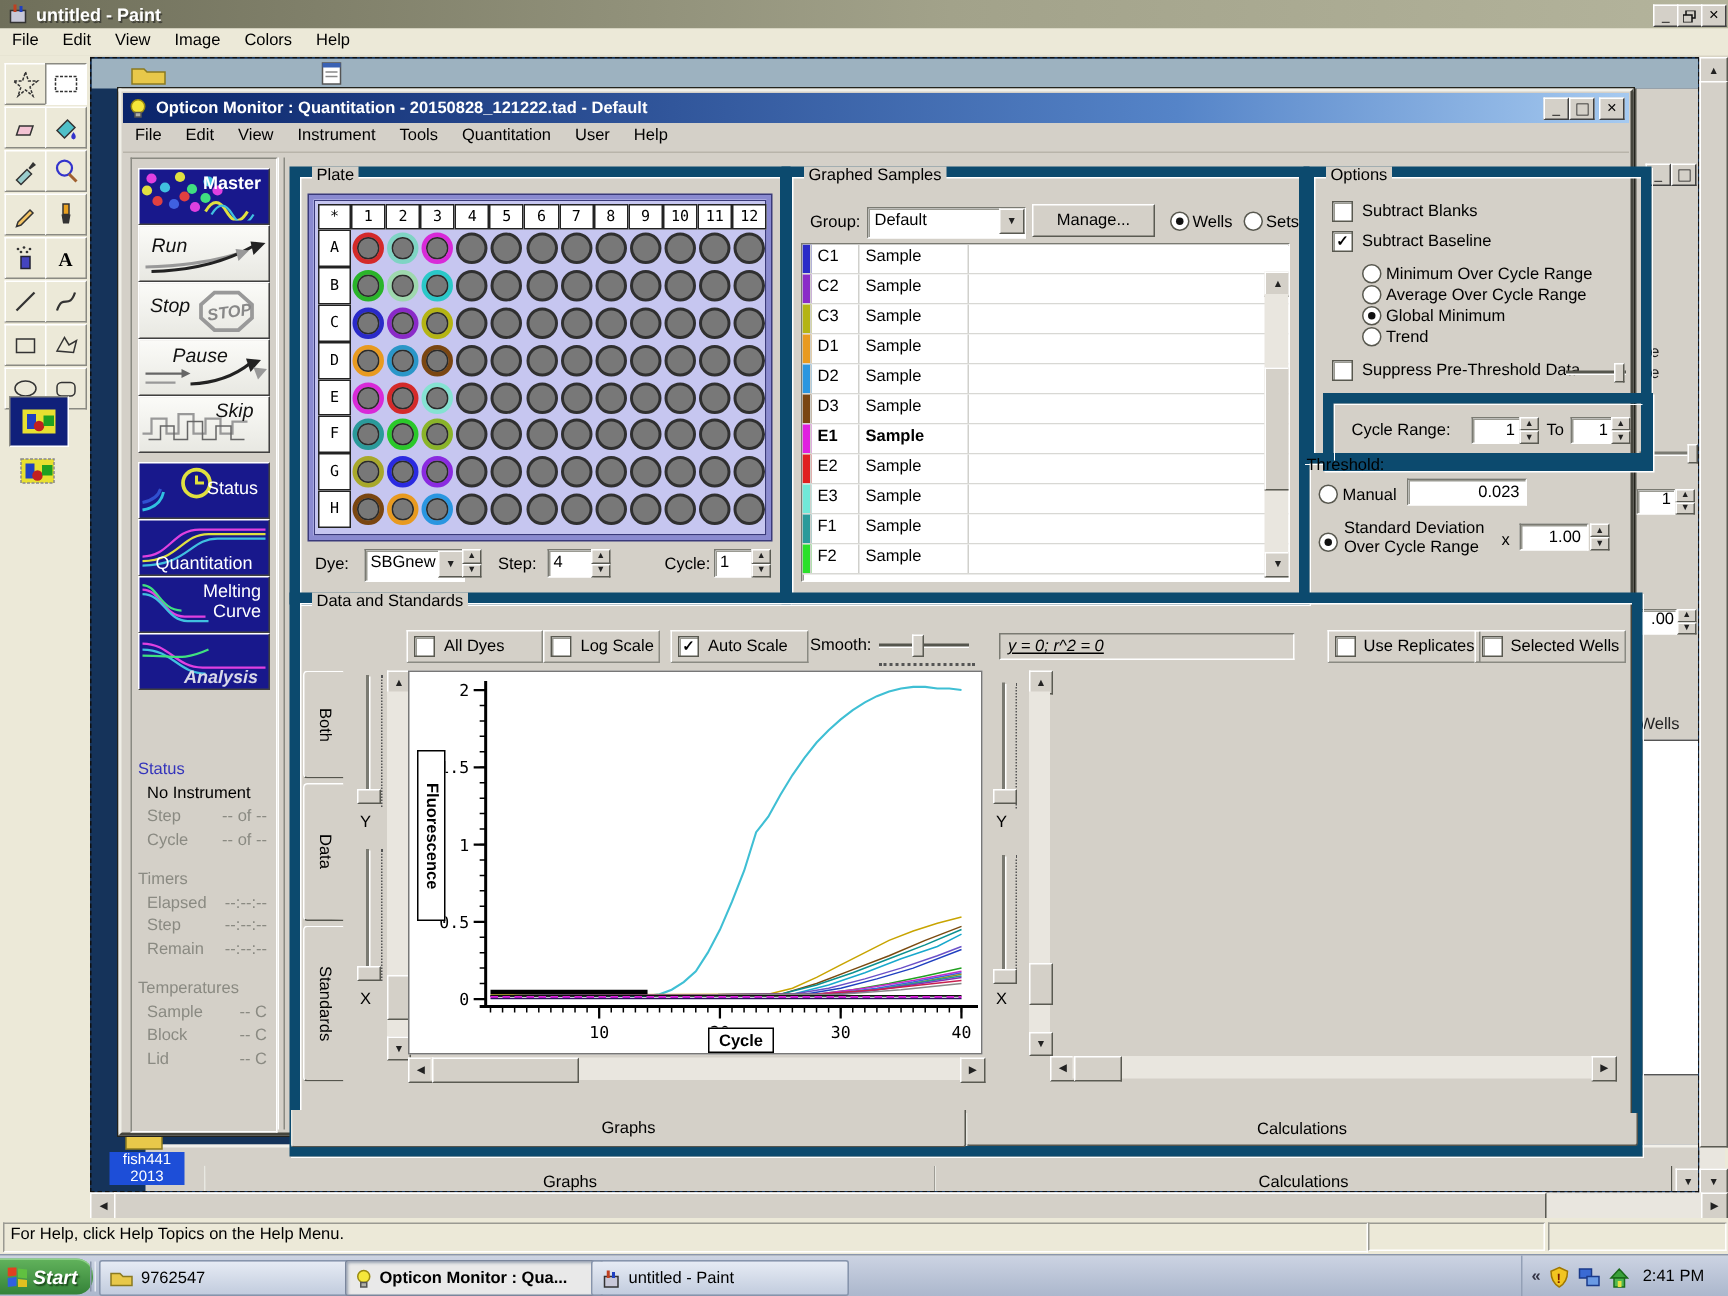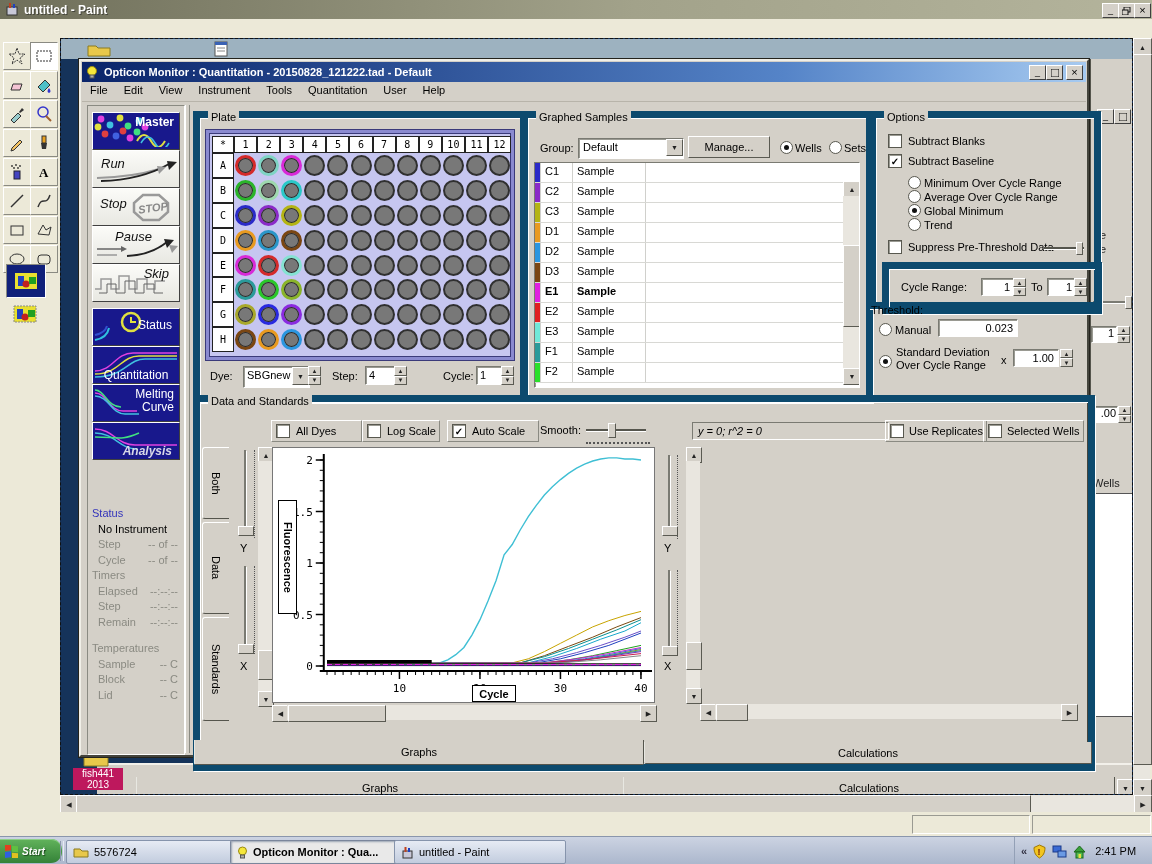--- a/index.html
+++ b/index.html
@@ -68,20 +68,21 @@
     <span class="abs titlebtn" style="left:1102px;top:3px;">_</span>
     <span class="abs titlebtn" style="left:1118px;top:3px;">
       <svg width="9" height="8">
           <rect x="2" y="0" width="6" height="5" fill="none" stroke="#111"></rect>
           <rect x="0" y="3" width="6" height="5" fill="#d4d0c8" stroke="#111"></rect>
         </svg>
     </span>
     <span class="abs titlebtn" style="left:1134px;top:3px;font-size:11px;">×</span>
   </div>
 
+  <div class="abs" id="paint-menubar" style="left:0;top:19px;width:1152px;height:18px;background:#ece9d8;border-bottom:1px solid #d8d4c4;"><span class="menu-item">File</span><span class="menu-item">Edit</span><span class="menu-item">View</span><span class="menu-item">Image</span><span class="menu-item">Colors</span><span class="menu-item">Help</span></div>
 
   <div class="abs" style="left:0;top:37px;width:60px;height:775px;background:#ece9d8;">
     <div class="abs" id="tool-grid" style="left:3px;top:5px;width:55px;display:grid;grid-template-columns:26px 26px;gap:1px;">
         <div class="toolcell">
           <svg width="20" height="20">
             <path d="M10,2 12,8 18,8 13,12 15,18 10,14 5,18 7,12 2,8 8,8 Z" fill="none" stroke="#333" stroke-dasharray="2,1"></path>
           </svg>
         </div>
         <div class="toolcell sel">
           <svg width="20" height="20">
@@ -232,21 +233,21 @@
     <div class="abs" style="left:36px;top:724px;width:1037px;height:33px;background:#d4d0c8;border-top:2px solid #f2f0ea;">
       <div class="abs btab" style="left:39px;top:12px;width:486px;height:21px;">Graphs</div>
       <div class="abs btab" style="left:526px;top:12px;width:490px;height:21px;">Calculations</div>
       <div class="abs sbtn" style="left:1020px;top:14px;width:15px;height:16px;">▼</div>
     </div>
 
     <div class="abs" style="left:12px;top:710px;width:50px;height:46px;">
       <svg width="26" height="18" style="margin-left:10px;">
           <path d="M1,5 h9 l2,2 h13 v10 h-24 z" fill="#e8c84a" stroke="#8a7a20"></path>
         </svg>
-      <div style="background:#be185d;color:#fff;font-size:10px;text-align:center;line-height:11px;margin-top:1px;">
+      <div style="background:#1d4ed8;color:#fff;font-size:10px;text-align:center;line-height:11px;margin-top:1px;">
         <div>fish441</div>
         <div>2013</div>
       </div>
     </div>
 
     <div class="abs" id="opticon" style="left:18px;top:20px;width:1010px;height:698px;background:#d4d0c8;
                 border:2px solid;border-color:#f0efe8 #45453d #45453d #f0efe8;box-shadow:0 0 0 1px #23231d;box-sizing:border-box;">
 
       <div class="abs" style="left:1px;top:1px;width:1004px;height:20px;background:linear-gradient(90deg,#0a246a,#5584c8 70%,#a6caf0);display:flex;align-items:center;">
         <span style="margin-left:4px;">
@@ -272,21 +273,21 @@
             <div style="color: rgb(51, 51, 187);">Status</div>
             <div style="padding-left: 6px;">No Instrument</div>
             <div style="display: flex; justify-content: space-between; color: rgb(138, 138, 130); padding-left: 6px;">
               <span>Step</span>
               <span>-- of --</span>
             </div>
             <div style="display: flex; justify-content: space-between; color: rgb(138, 138, 130); padding-left: 6px;">
               <span>Cycle</span>
               <span>-- of --</span>
             </div>
-            <div style="color: rgb(138, 138, 130); ">Timers</div>
+            <div style="color: rgb(138, 138, 130); margin-top: 11px;">Timers</div>
             <div style="display: flex; justify-content: space-between; color: rgb(138, 138, 130); padding-left: 6px;">
               <span>Elapsed</span>
               <span>--:--:--</span>
             </div>
             <div style="display: flex; justify-content: space-between; color: rgb(138, 138, 130); padding-left: 6px;">
               <span>Step</span>
               <span>--:--:--</span>
             </div>
             <div style="display: flex; justify-content: space-between; color: rgb(138, 138, 130); padding-left: 6px;">
               <span>Remain</span>
@@ -891,21 +892,21 @@
           <span>Log Scale</span>
         </div>
         <div class="abs" style="left:247px;top:18px;width:86px;height:20px;border:1px solid;border-color:#fff #8a8a82 #8a8a82 #fff;display:flex;align-items:center;gap:6px;padding-left:4px;">
           <span class="cb">✓</span>
           <span>Auto Scale</span>
         </div>
         <span class="abs" style="left:340px;top:22px;">Smooth:</span>
         <span class="abs" style="left:386px;top:27px;width:60px;height:2px;background:#55554d;box-shadow:0 1px 0 #fff;"></span>
         <span class="abs sthumb" style="left:408px;top:21px;width:6px;height:13px;"></span>
         <span class="abs" style="left:386px;top:37px;width:64px;height:3px;border-bottom:2px dotted #555;"></span>
-        <span class="abs sunkeng" style="left:492px;top:20px;width:190px;height:14px;padding:2px 0 0 5px;font-style:italic;">y = 0; r^2 = 0</span>
+        <span class="abs sunkeng" style="left:466px;top:20px;width:190px;height:14px;padding:2px 0 0 5px;font-style:italic;text-decoration:underline;">y = 0; r^2 = 0</span>
         <div class="abs" style="left:685px;top:18px;width:96px;height:20px;border:1px solid;border-color:#fff #8a8a82 #8a8a82 #fff;display:flex;align-items:center;gap:5px;padding-left:4px;">
           <span class="cb"></span>
           <span>Use Replicates</span>
         </div>
         <div class="abs" style="left:783px;top:18px;width:95px;height:20px;border:1px solid;border-color:#fff #8a8a82 #8a8a82 #fff;display:flex;align-items:center;gap:5px;padding-left:4px;">
           <span class="cb"></span>
           <span>Selected Wells</span>
         </div>
 
         <div class="abs vtab" style="left:2px;top:45px;width:26px;height:70px;">Both</div>
@@ -1072,45 +1073,46 @@
   </div>
 
   <div class="abs" style="left:60px;top:795px;width:1090px;height:17px;">
     <div class="abs sbtn" style="left:0;top:0;width:16px;height:17px;">◀</div>
     <div class="abs trough" style="left:16px;top:0;width:1058px;height:17px;"></div>
     <div class="abs sthumb" style="left:16px;top:0;width:953px;height:17px;"></div>
     <div class="abs sbtn" style="left:1074px;top:0;width:16px;height:17px;">▶</div>
   </div>
 
   <div class="abs" style="left:0;top:812px;width:1152px;height:24px;background:#ece9d8;">
+    <div class="abs" style="left:2px;top:3px;width:904px;height:17px;border:1px solid;border-color:#9a9a92 #fff #fff #9a9a92;padding:1px 0 0 4px;">For Help, click Help Topics on the Help Menu.</div>
     <div class="abs" style="left:912px;top:3px;width:116px;height:17px;border:1px solid;border-color:#9a9a92 #fff #fff #9a9a92;"></div>
     <div class="abs" style="left:1032px;top:3px;width:117px;height:17px;border:1px solid;border-color:#9a9a92 #fff #fff #9a9a92;"></div>
   </div>
 
   <div class="abs" style="left:0;top:836px;width:1152px;height:28px;background:linear-gradient(#ccd3e2,#aab6cc);border-top:1px solid #8a96ac;">
     <div class="abs" style="left:0;top:2px;width:57px;height:24px;border-radius:0 11px 11px 0;background:linear-gradient(#62b35c,#348238);display:flex;align-items:center;gap:4px;padding-left:5px;box-shadow:inset 0 1px 0 #8ed088;">
       <span>
         <svg width="13" height="13">
             <rect x="0" y="0" width="6" height="6" fill="#e04020" transform="skewY(-6)"></rect>
             <rect x="7" y="0" width="6" height="6" fill="#60c040" transform="skewY(6)"></rect>
             <rect x="0" y="7" width="6" height="6" fill="#3060e0" transform="skewY(-6)"></rect>
             <rect x="7" y="7" width="6" height="6" fill="#e0c020" transform="skewY(6)"></rect>
           </svg>
       </span>
-      <span style="color:#fff;font-weight:bold;font-style:italic;font-size:10px;text-shadow:1px 1px 1px #1a4a1a;">Start</span>
+      <span style="color:#fff;font-weight:bold;font-style:italic;font-size:13px;text-shadow:1px 1px 1px #1a4a1a;">Start</span>
     </div>
     <div class="abs" style="left:60px;top:4px;width:2px;height:20px;border-left:1px solid #8a96ac;border-right:1px solid #e8ecf4;"></div>
     <div id="taskbar-buttons">
         <div class="taskbtn" style="left: 66px; width: 158px;">
           <span>
             <svg width="16" height="12">
               <path d="M1,3 h6 l2,2 h6 v6 h-14 z" fill="#e8c84a" stroke="#8a7a20"></path>
             </svg>
           </span>
-          <span>5576724</span>
+          <span>9762547</span>
         </div>
         <div class="taskbtn active" style="left: 230px; width: 158px;">
           <span>
             <svg width="11" height="13">
               <circle cx="5.5" cy="5" r="4" fill="#f5e73a" stroke="#9a8a10"></circle>
               <rect x="3.5" y="9" width="4" height="3" fill="#b0b0a8" stroke="#555"></rect>
             </svg>
           </span>
           <span>Opticon Monitor : Qua...</span>
         </div>

